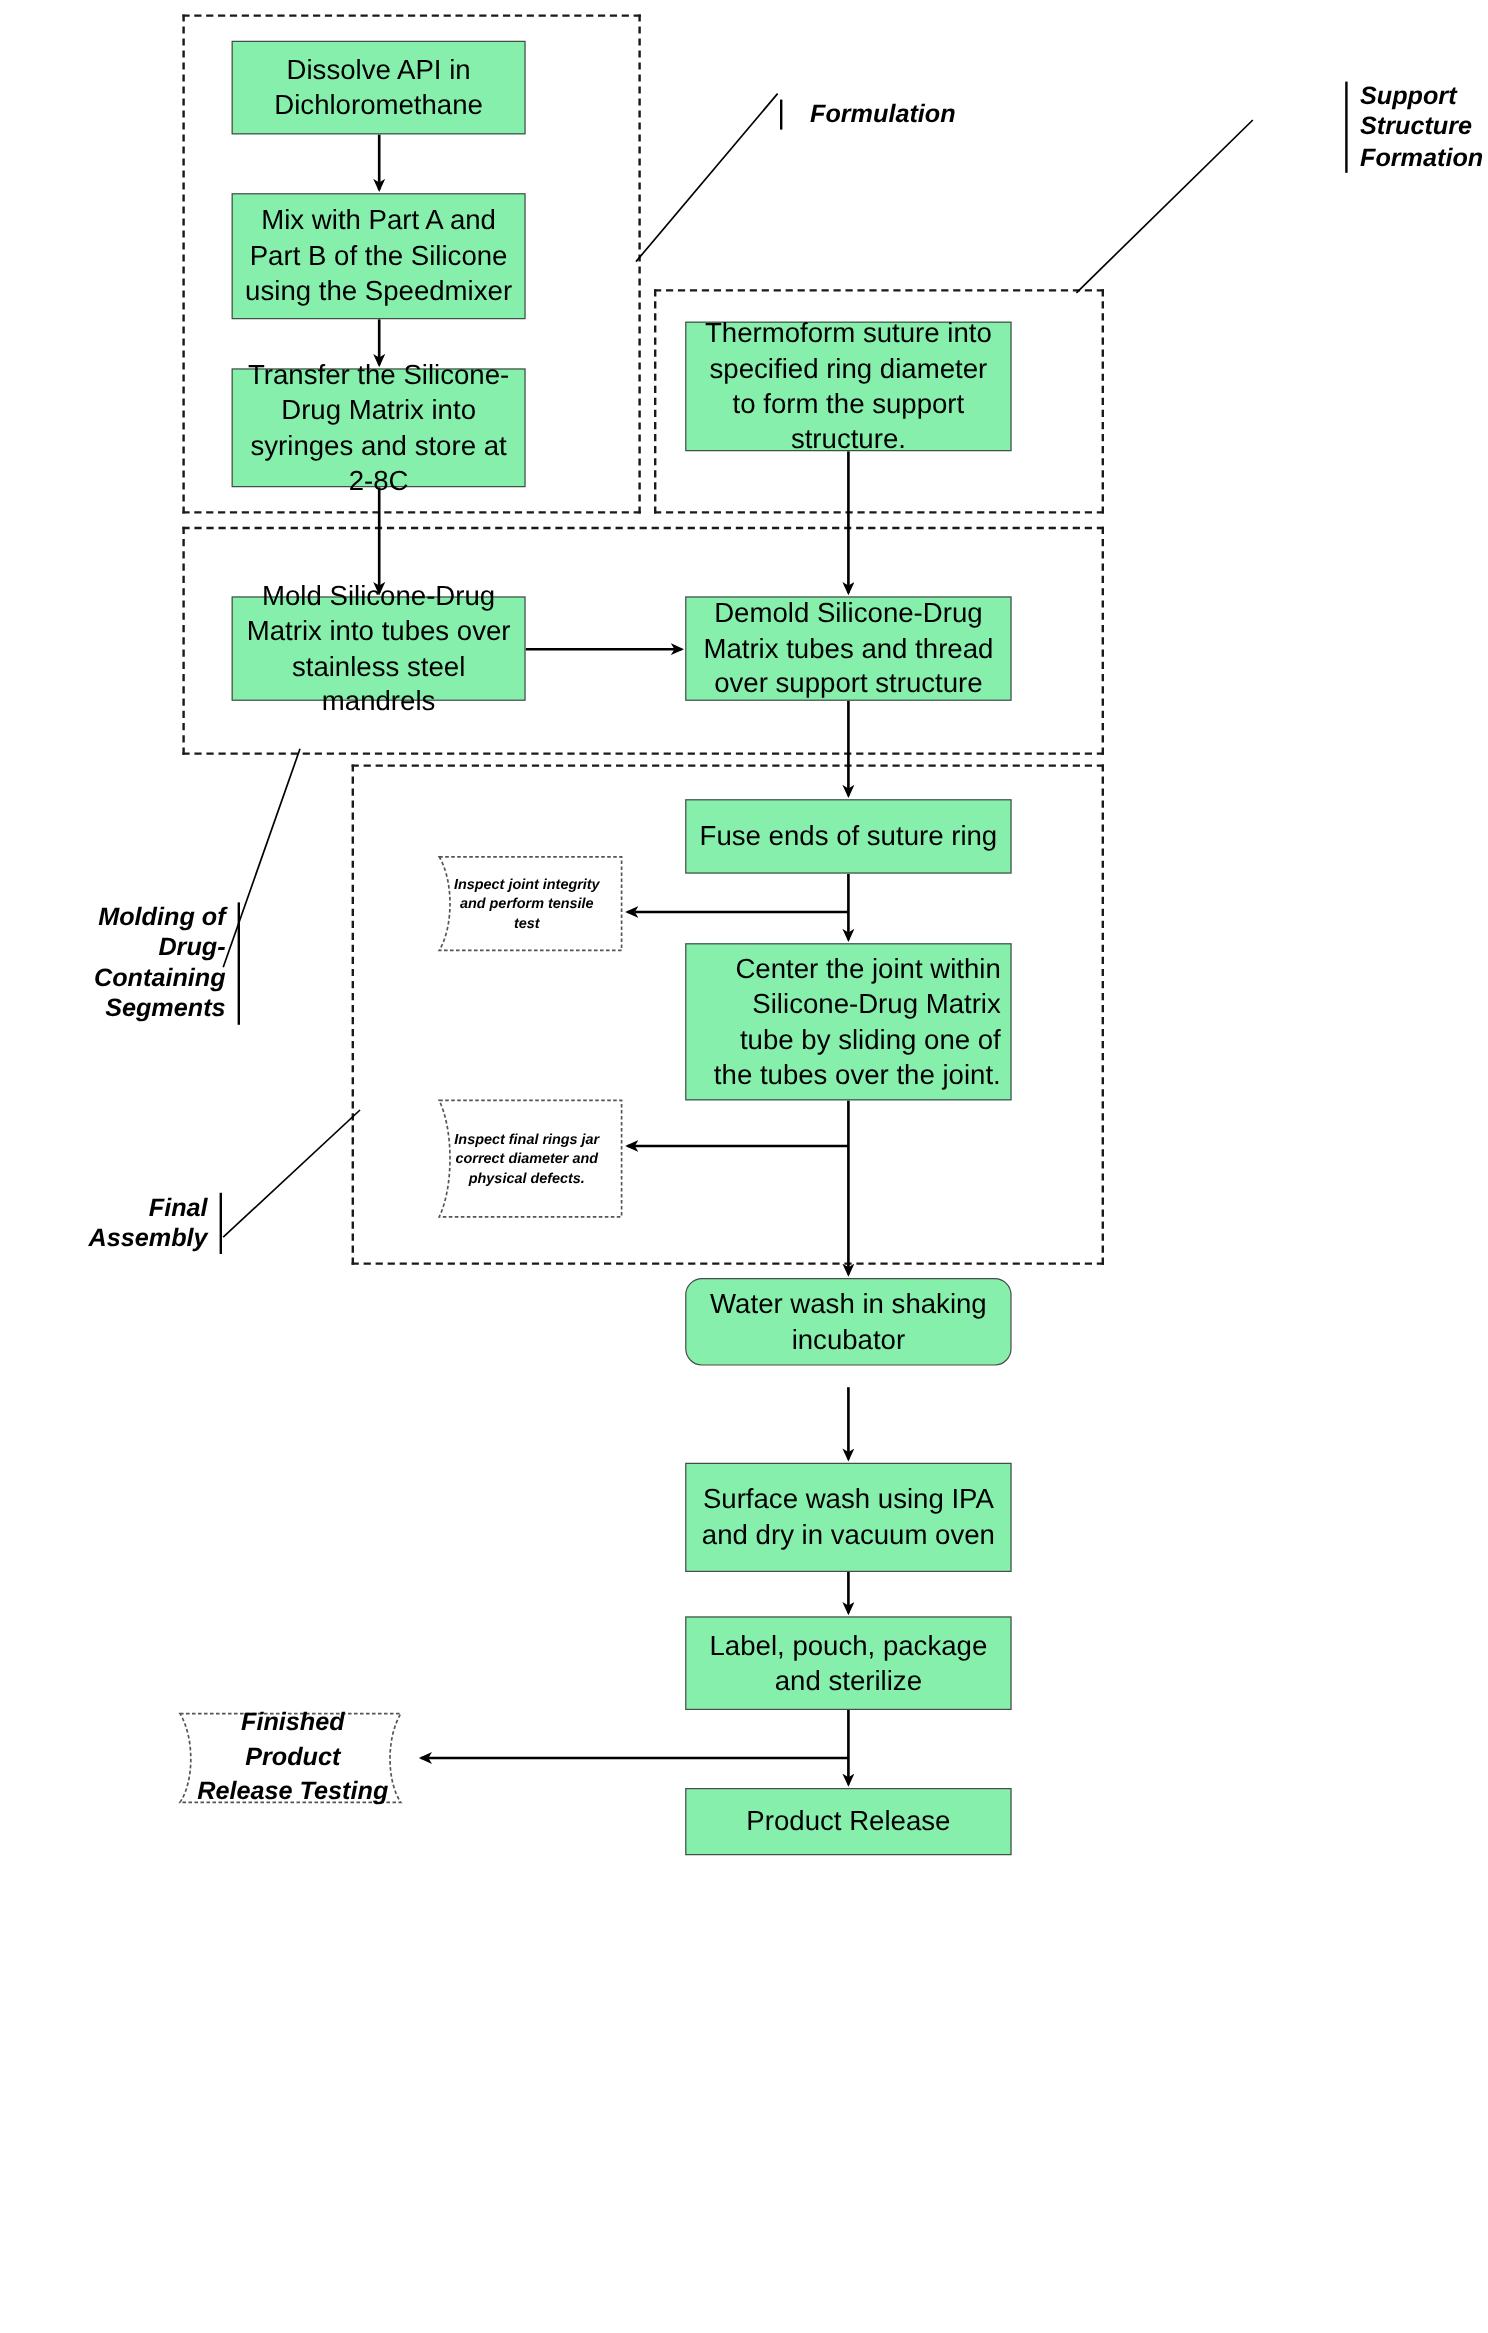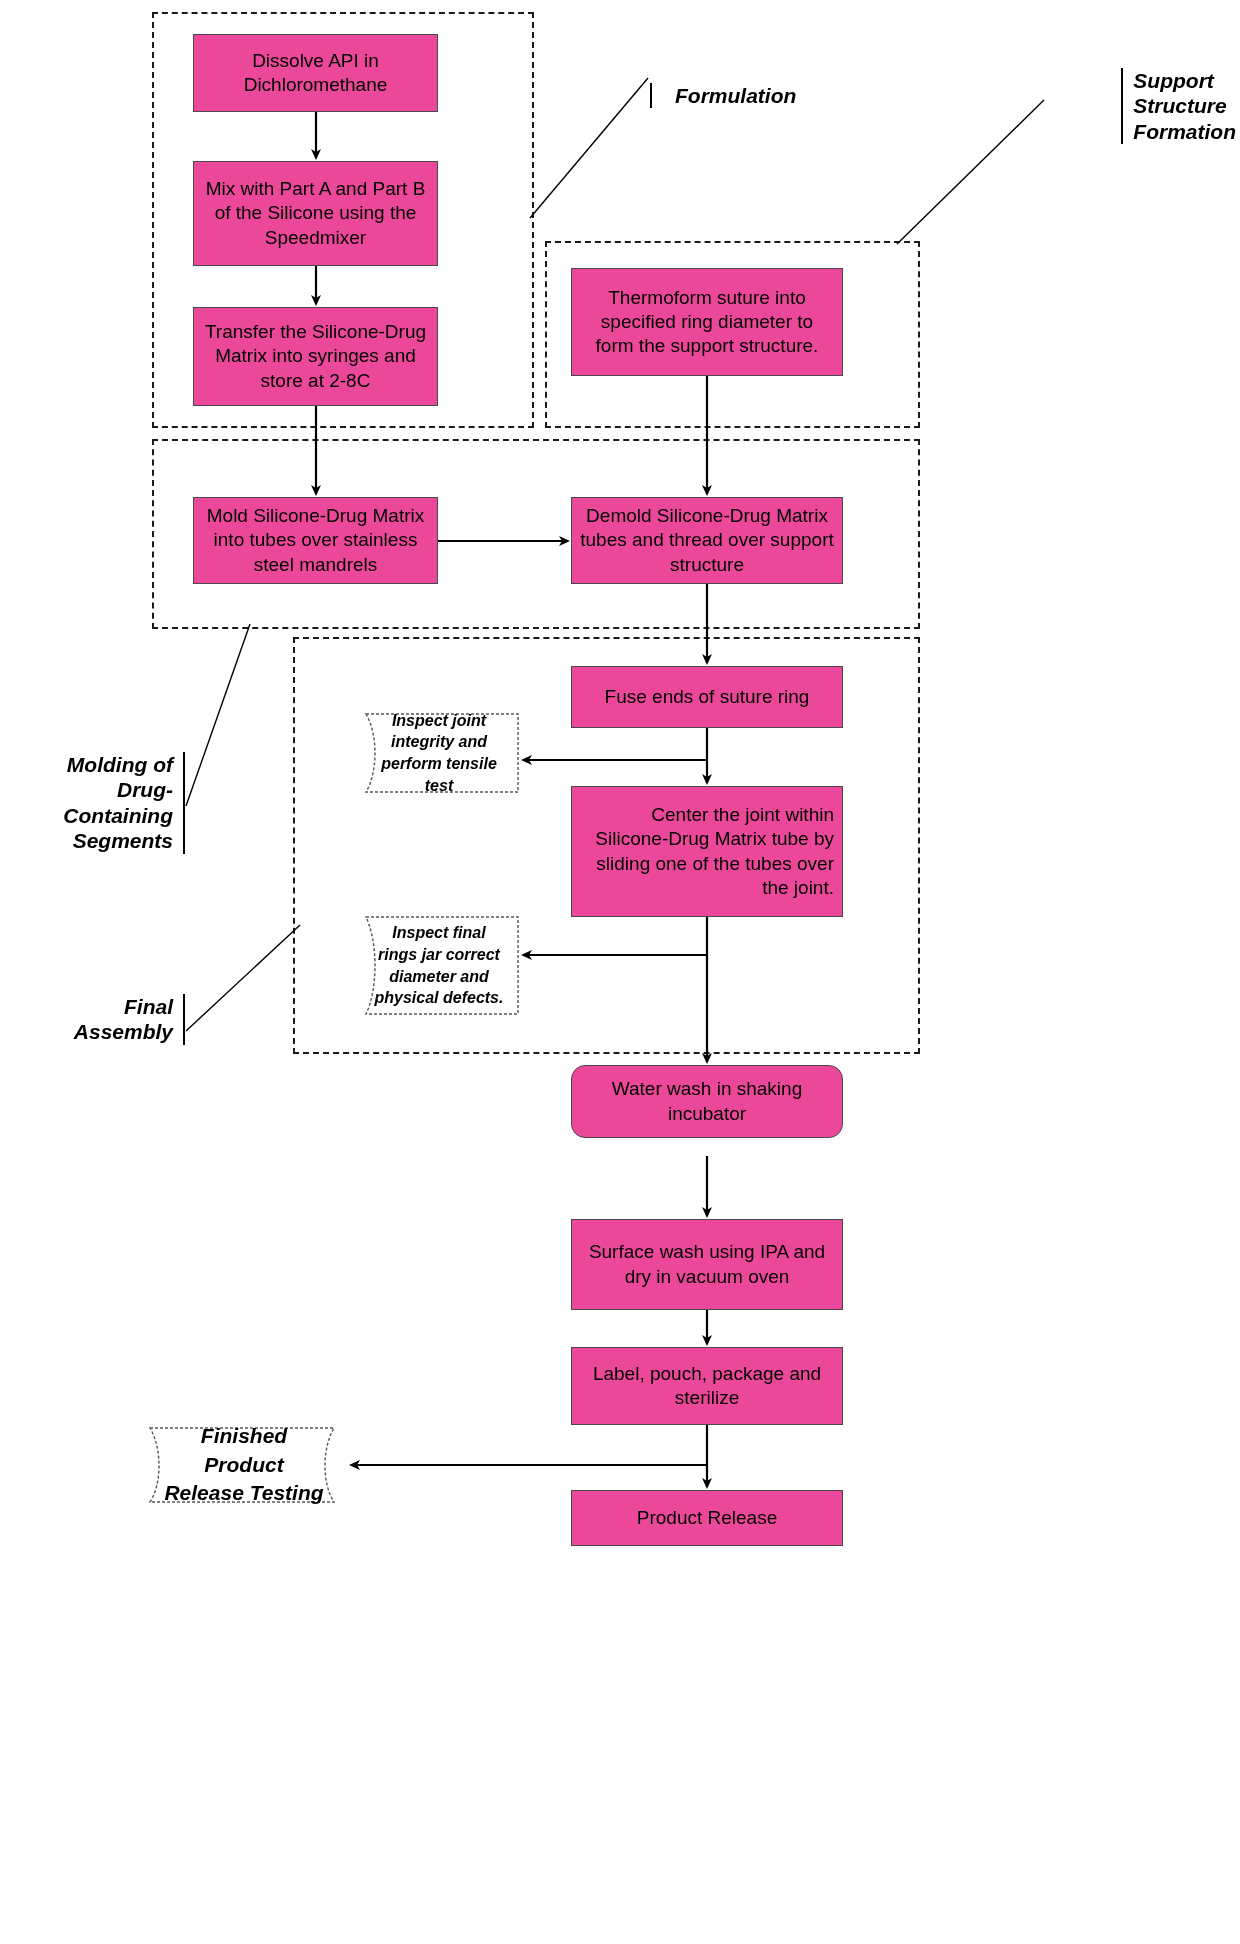--- a/index.html
+++ b/index.html
@@ -4,24 +4,24 @@
 <style>
   html,body{margin:0;padding:0;background:#ffffff;}
   body{width:1240px;height:1944px;position:relative;overflow:hidden;
        font-family:"Liberation Sans", sans-serif; color:#000;}
   #canvas{position:absolute;left:0;top:0;width:1240px;height:1944px;}
 
   
   .node{
     position:absolute;
     border:1px solid #4a4a4a;
-    background:#ec4899;
+    background:#86efac;
     display:flex;align-items:center;justify-content:center;
     text-align:center;
-    font-size:19px;
+    font-size:23px;
     line-height:1.28;
     padding:4px 8px;
     box-sizing:border-box;
     z-index:6;
   }
   .node span{display:block;}
 
   
   .group{
     position:absolute;
@@ -44,21 +44,21 @@
   .grouplabel.left{text-align:right;}
 
   
   .doc{
     position:absolute;
     z-index:6;
     display:flex;align-items:center;justify-content:center;
     text-align:center;
     font-style:italic;
     font-weight:bold;
-    font-size:16px;
+    font-size:12px;
     line-height:1.35;
     box-sizing:border-box;
     padding:6px 16px 6px 22px;
   }
   .doc .docbg{
     position:absolute;left:0;top:0;width:100%;height:100%;
     z-index:-1;
   }
   .doc.big{font-size:21px;padding:6px 22px 6px 26px;}
 
@@ -81,21 +81,21 @@
   <div class="grouplabel" style="left:650px;top:57px;width:240px;">
     <span style="display:inline-block;border-left:2px solid #000;padding-left:23px;">Formulation</span>
   </div>
 
   <div class="grouplabel right" style="left:1046px;top:42px;width:190px;">
     <span style="display:inline-block;border-left:2px solid #000;padding-left:10px;text-align:left;">Support
 Structure
 Formation</span>
   </div>
 
-  <div class="grouplabel left" style="left:0px;top:726px;width:185px;">
+  <div class="grouplabel left" style="left:0px;top:726px;width:185px;padding-left:15px;">
     <span style="display:inline-block;border-right:2px solid #000;padding-right:10px;text-align:right;">Molding of
 Drug-
 Containing
 Segments</span>
   </div>
 
   <div class="grouplabel left" style="left:0px;top:968px;width:185px;">
     <span style="display:inline-block;border-right:2px solid #000;padding-right:10px;text-align:right;">Final
 Assembly</span>
   </div>

